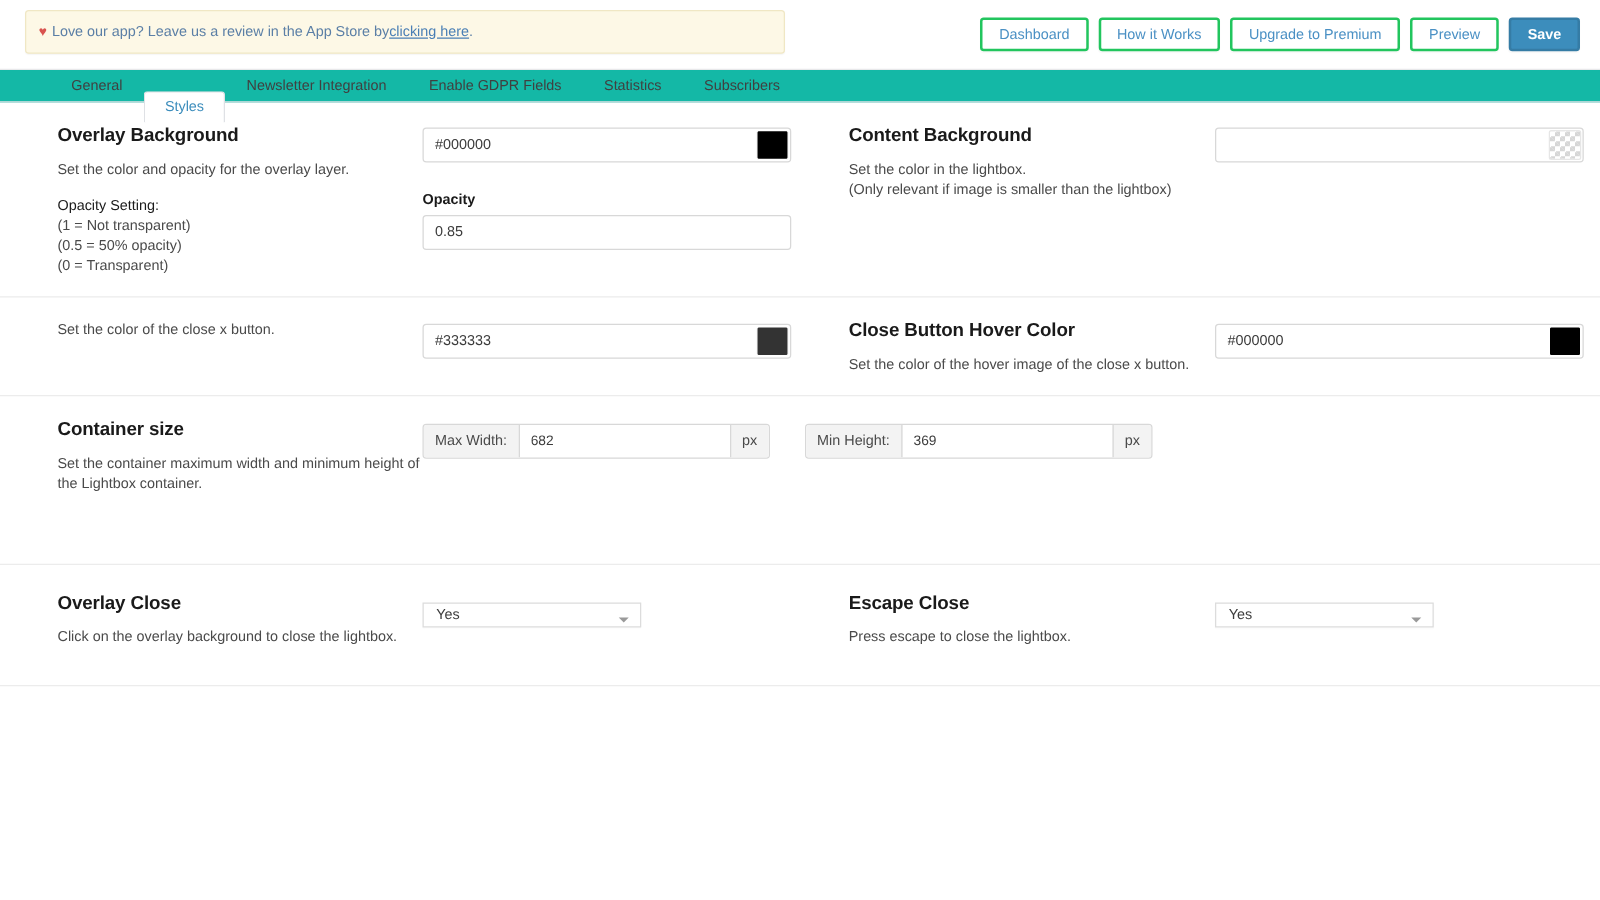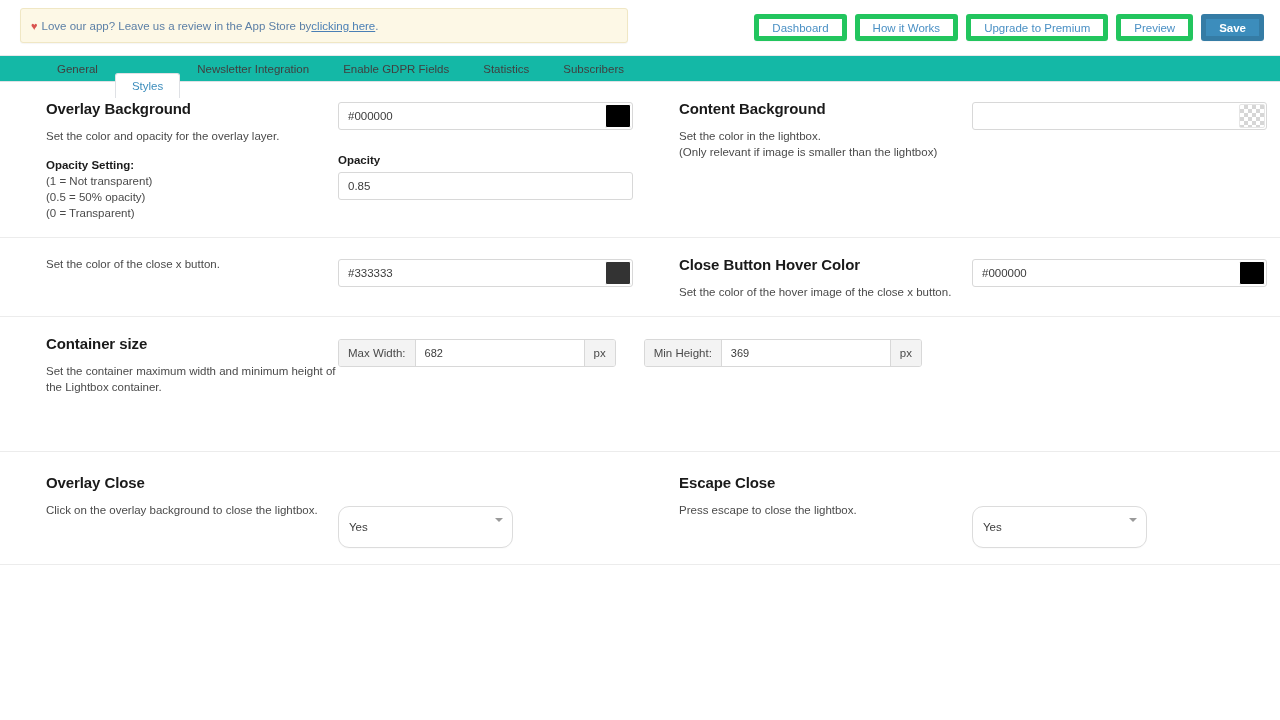--- a/index.html
+++ b/index.html
@@ -40,21 +40,21 @@
     position: absolute;
     right: 16px; top: 14px;
     display: flex; gap: 8px; align-items: center;
   }
   .btn {
     height: 27px;
     padding: 0 13px;
     display: inline-flex; align-items: center; justify-content: center;
     font-size: 11.5px;
     border-radius: 3px;
-    border: 5px solid #22c55e;
+    border: 2px solid #22c55e;
     background: #ffffff;
     color: #4a90c4;
     white-space: nowrap;
     cursor: pointer;
     box-shadow: 0 1px 1px rgba(0,0,0,0.03);
   }
   .btn.primary {
     background: #3c8dbc;
     border-color: #357ca5;
     color: #ffffff;
@@ -118,21 +118,21 @@
     font-weight: bold;
     color: #1a1a1a;
     margin: 0 0 11px 0;
     letter-spacing: -0.1px;
   }
   .sdesc {
     font-size: 11.5px;
     color: #4a4a4a;
     line-height: 16px;
   }
-  .sdesc .strong { font-weight: bold; color: #1a1a1a; display: block; }
+  .sdesc .strong { font-weight: normal; color: #1a1a1a; display: block; }
 
   
   .inputwrap {
     position: relative;
     width: 295px;
     height: 28px;
   }
   .txt {
     width: 100%;
     height: 28px;
@@ -205,31 +205,30 @@
   }
   .igroup.mw input { width: 168px; }
   .igroup.mh input { width: 168px; }
 
   
   .selwrap {
     position: relative;
     width: 175px; height: 28px;
   }
   .sel {
-    width: 100%; height: 42px;
+    width: 100%; height: 20px;
     border: 1px solid #dcdcdc;
-    border-radius: 11px;
+    border-radius: 0;
     background: #ffffff;
     font-size: 11.5px;
     color: #3c3c3c;
     display: flex; align-items: center;
     padding: 0 24px 0 10px;
     cursor: pointer;
     box-shadow: 0 1px 1px rgba(0,0,0,0.02);
-    margin-top: 24px;
   }
   .caret {
     position: absolute;
     right: 10px; top: 12px;
     width: 0; height: 0;
     border-left: 4px solid transparent;
     border-right: 4px solid transparent;
     border-top: 4px solid #9a9a9a;
     pointer-events: none;
   }

